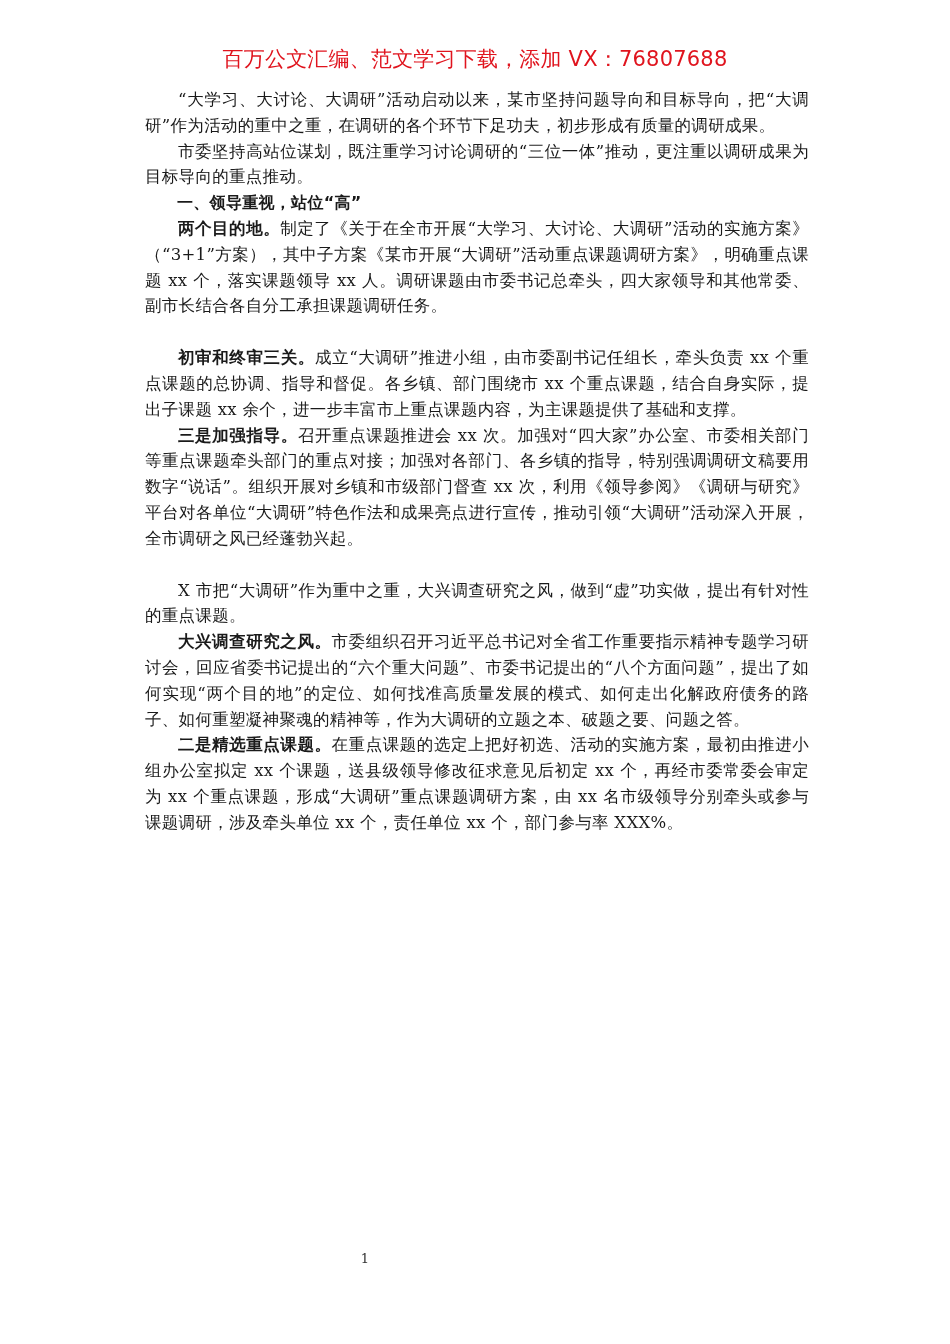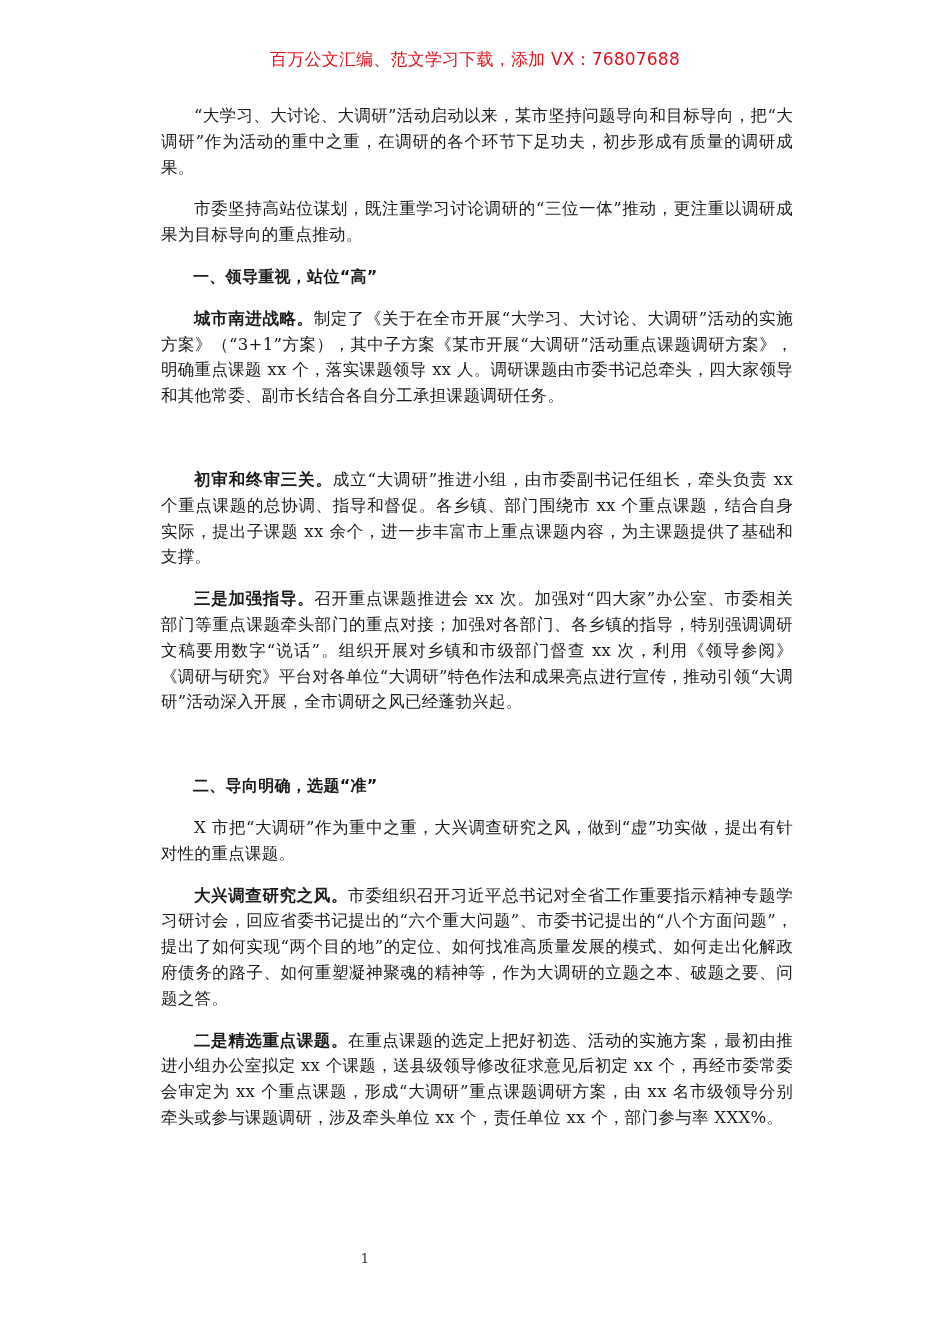--- a/index.html
+++ b/index.html
@@ -22,32 +22,32 @@
       height: 1344px;
     }
     .header-banner {
       position: absolute;
       top: 46px;
       left: 0;
       width: 950px;
       text-align: center;
       color: #e0141e;
       font-family: "DejaVu Sans", "Liberation Sans", sans-serif;
-      font-size: 17px;
+      font-size: 21px;
       line-height: 26px;
       letter-spacing: 0.2px;
     }
     .content {
       position: absolute;
       left: 145px;
       top: 87px;
       width: 664px;
     }
     .para {
-      margin: 16px;
+      margin: 0;
       font-size: 16.5px;
       line-height: 25.8px;
       text-align: justify;
       text-indent: 2em;
       letter-spacing: 0.3px;
     }
     .para.heading {
       font-weight: bold;
       font-family: "DejaVu Sans", "Liberation Sans", sans-serif;
       font-size: 16px;
@@ -76,31 +76,30 @@
 
   <div class="header-banner">百万公文汇编、范文学习下载，添加 VX：76807688</div>
 
   <div class="content">
 
     <p class="para">“大学习、大讨论、大调研”活动启动以来，某市坚持问题导向和目标导向，把“大调研”作为活动的重中之重，在调研的各个环节下足功夫，初步形成有质量的调研成果。</p>
 
     <p class="para">市委坚持高站位谋划，既注重学习讨论调研的“三位一体”推动，更注重以调研成果为目标导向的重点推动。</p>
     <p class="para heading">一、领导重视，站位“高”</p>
 
-    <p class="para"><span class="lead">城市南进战略。</span><span>制定了《关于在全市开展“大学习、大讨论、大调研”活动的实施方案》（“3+1”方案），其中子方案《某市开展“大调研”活动重点课题调研方案》，明确重点课题 xx 个，落实课题领导 xx 人。调研课题由市委书记总牵头，四大家领导和其他常委、副市长结合各自分工承担课题调研任务。</span></p>
+    <p class="para"><span class="lead">两个目的地。</span><span>制定了《关于在全市开展“大学习、大讨论、大调研”活动的实施方案》（“3+1”方案），其中子方案《某市开展“大调研”活动重点课题调研方案》，明确重点课题 xx 个，落实课题领导 xx 人。调研课题由市委书记总牵头，四大家领导和其他常委、副市长结合各自分工承担课题调研任务。</span></p>
 
     <div class="gap"></div>
 
     <p class="para"><span class="lead">初审和终审三关。</span><span>成立“大调研”推进小组，由市委副书记任组长，牵头负责 xx 个重点课题的总协调、指导和督促。各乡镇、部门围绕市 xx 个重点课题，结合自身实际，提出子课题 xx 余个，进一步丰富市上重点课题内容，为主课题提供了基础和支撑。</span></p>
 
     <p class="para"><span class="lead">三是加强指导。</span><span>召开重点课题推进会 xx 次。加强对“四大家”办公室、市委相关部门等重点课题牵头部门的重点对接；加强对各部门、各乡镇的指导，特别强调调研文稿要用数字“说话”。组织开展对乡镇和市级部门督查 xx 次，利用《领导参阅》《调研与研究》平台对各单位“大调研”特色作法和成果亮点进行宣传，推动引领“大调研”活动深入开展，全市调研之风已经蓬勃兴起。</span></p>
 
     <div class="gap"></div>
 
-    <p class="para heading">二、导向明确，选题“准”</p>
     <p class="para">X 市把“大调研”作为重中之重，大兴调查研究之风，做到“虚”功实做，提出有针对性的重点课题。</p>
 
     <p class="para"><span class="lead">大兴调查研究之风。</span><span>市委组织召开习近平总书记对全省工作重要指示精神专题学习研讨会，回应省委书记提出的“六个重大问题”、市委书记提出的“八个方面问题”，提出了如何实现“两个目的地”的定位、如何找准高质量发展的模式、如何走出化解政府债务的路子、如何重塑凝神聚魂的精神等，作为大调研的立题之本、破题之要、问题之答。</span></p>
 
     <p class="para"><span class="lead">二是精选重点课题。</span><span>在重点课题的选定上把好初选、活动的实施方案，最初由推进小组办公室拟定 xx 个课题，送县级领导修改征求意见后初定 xx 个，再经市委常委会审定为 xx 个重点课题，形成“大调研”重点课题调研方案，由 xx 名市级领导分别牵头或参与课题调研，涉及牵头单位 xx 个，责任单位 xx 个，部门参与率 XXX%。</span></p>
 
 
   </div>
 
   <div class="page-number">1</div>

